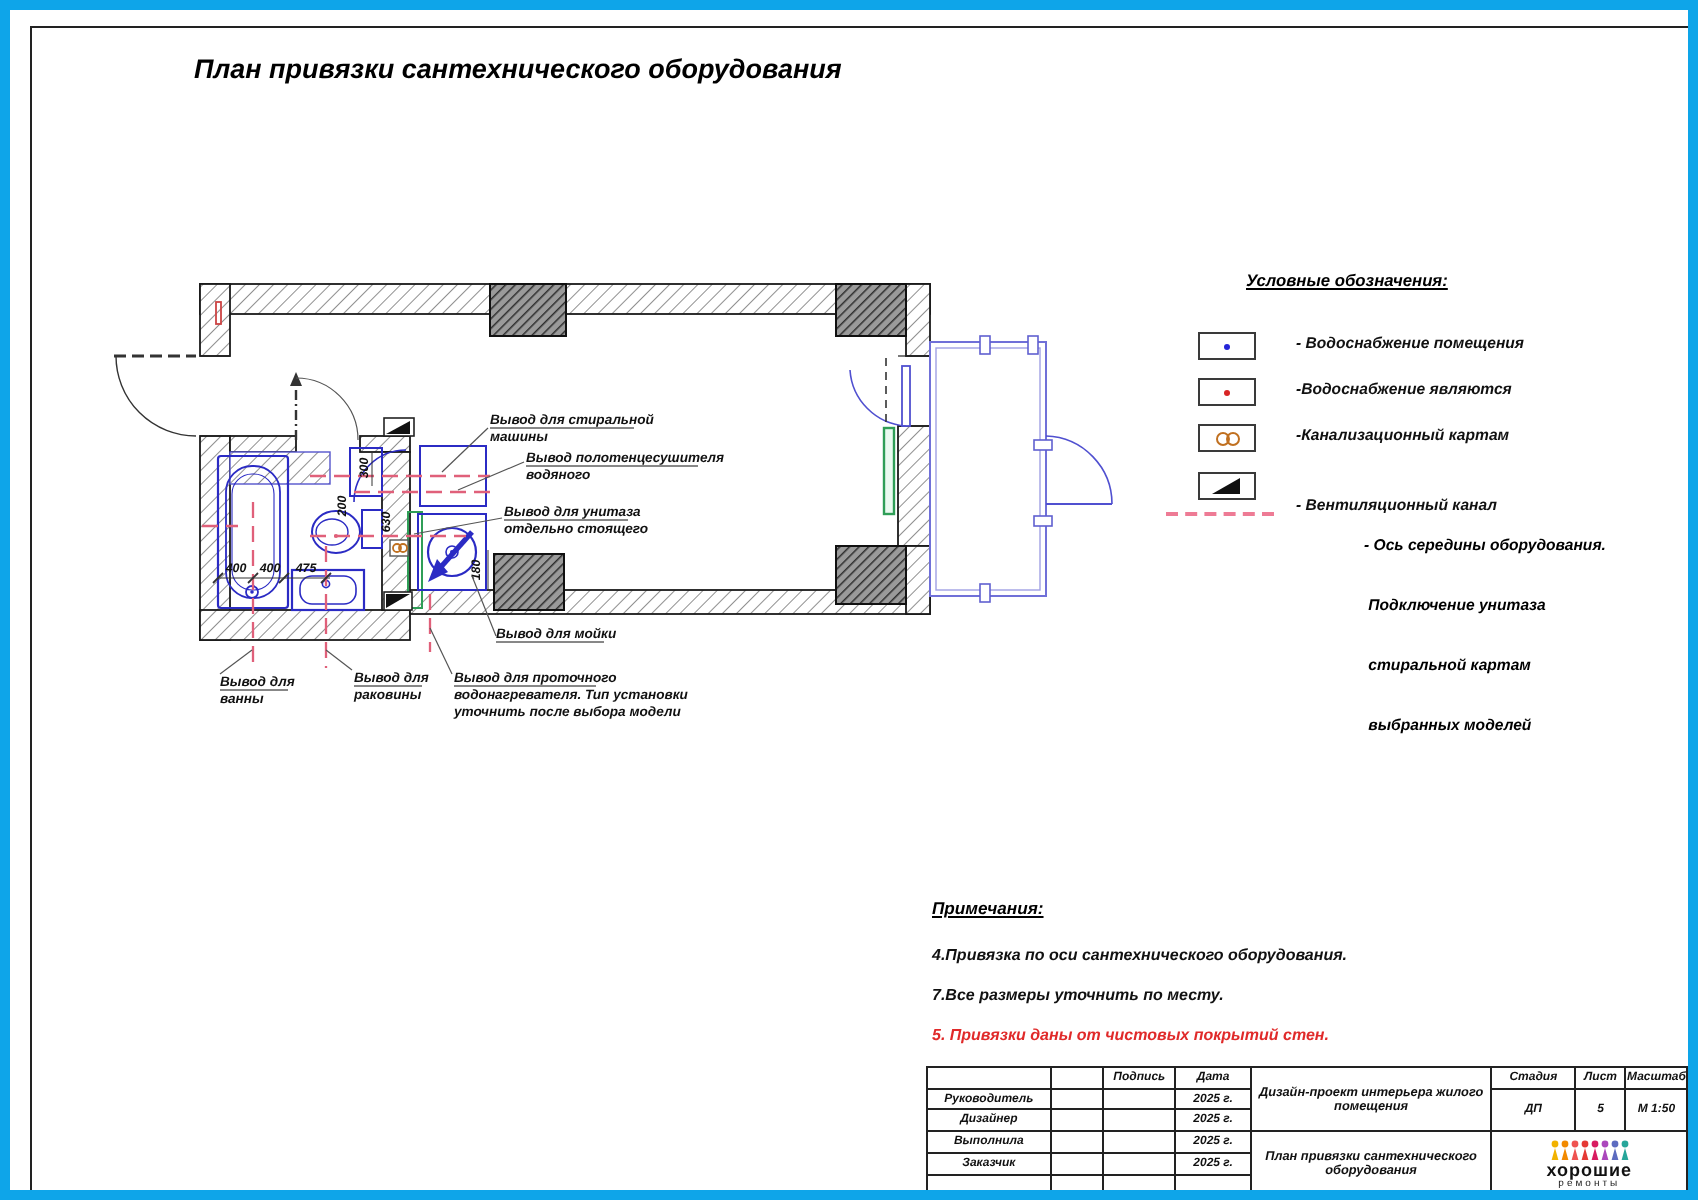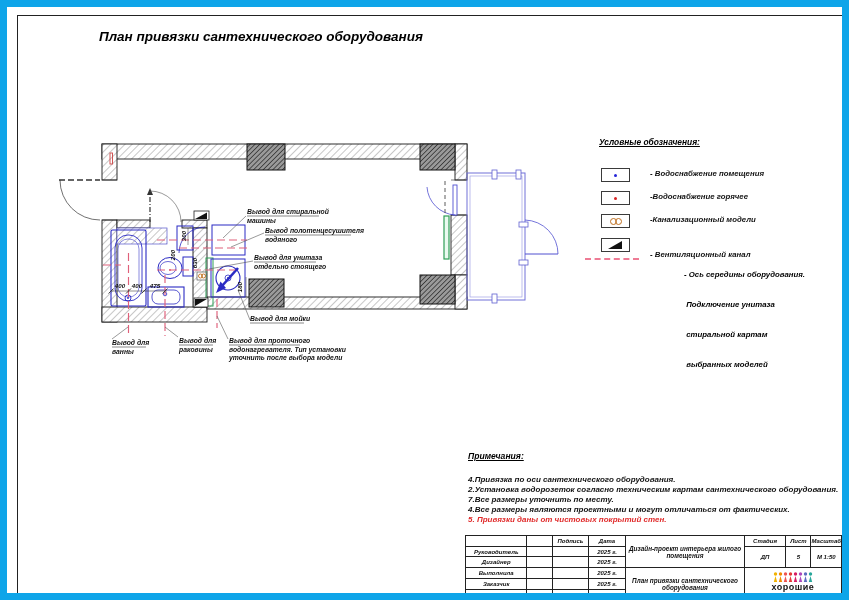--- a/index.html
+++ b/index.html
@@ -1,22 +1,22 @@
 <!DOCTYPE html>
 <html><head>
 <meta charset="utf-8">
 <style>
   html,body{margin:0;padding:0;background:#fff;}
   #sheet{position:relative;width:849px;height:600px;background:#fff;overflow:hidden;
-         font-family:"Liberation Sans",sans-serif;border:7px solid #0ea5e9;box-sizing:border-box;}
+         font-family:"Liberation Sans",sans-serif;border:5px solid #0ea5e9;box-sizing:border-box;}
   #frame{position:absolute;left:10px;top:8px;width:829px;height:583px;border:1px solid #222;}
   .abs{position:absolute;}
   #page-title{left:92px;top:22px;font-size:13.5px;font-weight:700;font-style:italic;color:#000;white-space:nowrap;}
   
-  .lg-title{left:592px;top:130px;font-size:8.4px;font-weight:700;font-style:italic;text-decoration:underline;white-space:nowrap;}
+  .lg-title{left:618px;top:130px;font-size:8.4px;font-weight:700;font-style:italic;text-decoration:underline;white-space:nowrap;}
   .lg-box{left:594px;width:27px;height:12px;border:1.3px solid #3a3a3a;background:#fff;display:flex;align-items:center;justify-content:center;}
   .lg-label{left:643px;font-size:7.8px;font-style:italic;font-weight:600;color:#111;white-space:nowrap;}
   .dot{width:3px;height:3px;border-radius:50%;}
   .sewer-sym{display:flex;gap:0px;}
   .sewer-sym i{display:block;width:5px;height:5px;border:1.1px solid #c07020;border-radius:50%;margin:0 -1px;}
   .lg-dash{left:578px;top:251px;width:54px;border-top:2px dashed #ee7b95;}
   .lg-axis-lines{left:677px;top:243px;font-size:7.8px;font-style:italic;font-weight:600;line-height:10px;white-space:pre;}
   
   #notes-title{left:461px;top:444px;font-size:8.6px;font-weight:700;font-style:italic;text-decoration:underline;}
   .note-line{left:461px;font-size:8px;font-style:italic;font-weight:600;color:#111;white-space:nowrap;}
@@ -244,50 +244,48 @@
   <div class="abs lg-title">Условные обозначения:</div>
 
   <div class="abs lg-box" style="top:161px">
       <span class="dot" style="background:#2525d8"></span>
     </div>
   <div class="abs lg-label" style="top:162px">- Водоснабжение помещения</div>
 
   <div class="abs lg-box" style="top:184px">
       <span class="dot" style="background:#d82525"></span>
     </div>
-  <div class="abs lg-label" style="top:185px">-Водоснабжение горячее</div>
+  <div class="abs lg-label" style="top:185px">-Водоснабжение являются</div>
 
   <div class="abs lg-box" style="top:207px">
       <span class="sewer-sym">
         <i></i>
         <i></i>
       </span>
     </div>
-  <div class="abs lg-label" style="top:208px">-Канализационный модели</div>
+  <div class="abs lg-label" style="top:208px">-Канализационный картам</div>
 
   <div class="abs lg-box" style="top:231px">
     <svg width="17" height="10" viewBox="0 0 17 10">
         <polygon points="1,9 15,1 15,9" fill="#111"></polygon>
       </svg>
   </div>
   <div class="abs lg-label" style="top:243px">- Вентиляционный канал</div>
 
   <div class="abs lg-dash"></div>
   <div class="abs lg-axis-lines">
     <div>- Ось середины оборудования.</div>
     <div> Подключение унитаза</div>
     <div> стиральной картам</div>
     <div> выбранных моделей</div>
   </div>
 
   <div class="abs" id="notes-title">Примечания:</div>
   <div class="abs note-line" style="top:468px">4.Привязка по оси сантехнического оборудования.</div>
-  <div class="abs note-line" style="top:478px">2.Установка водорозеток согласно техническим картам сантехнического оборудования.</div>
   <div class="abs note-line" style="top:488px">7.Все размеры уточнить по месту.</div>
-  <div class="abs note-line" style="top:498px">4.Все размеры являются проектными и могут отличаться от фактических.</div>
   <div class="abs note-line note-red" style="top:508px">5. Привязки даны от чистовых покрытий стен.</div>
 
   <div class="abs" id="tb">
     <table>
       <tbody>
           <tr style="height:11px">
         <td style="width:62px"></td>
         <td style="width:27px"></td>
         <td style="width:36px">Подпись</td>
         <td style="width:38px">Дата</td>

